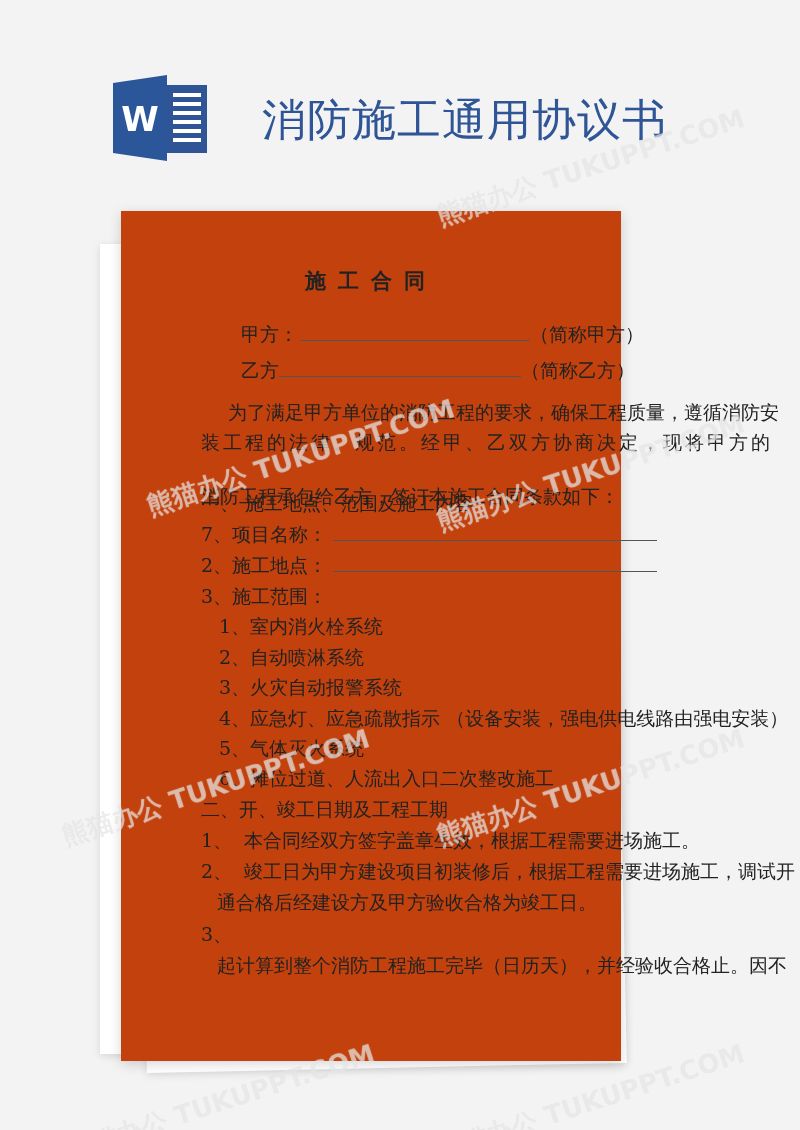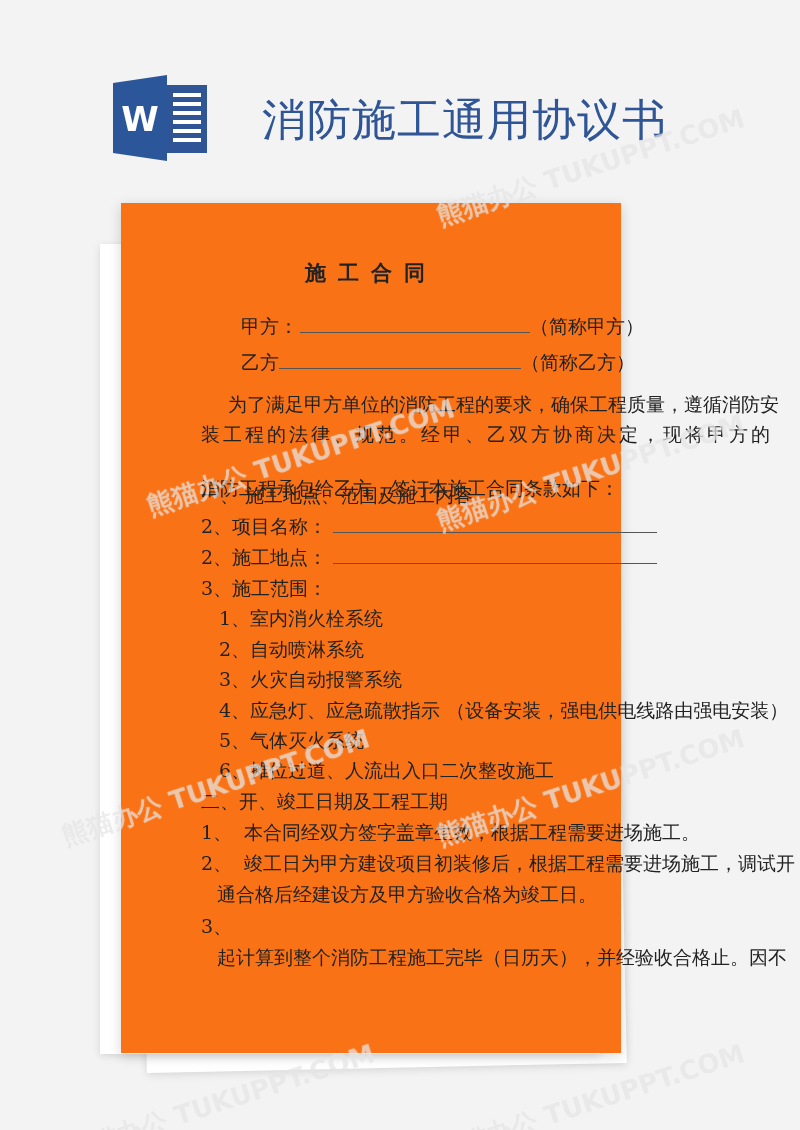--- a/index.html
+++ b/index.html
@@ -31,22 +31,22 @@
       text-shadow: 0 0 1px rgba(255,255,255,0.6);
     }
     
     .page-back {
       position: absolute; background: #fff;
       box-shadow: 0 2px 8px rgba(0,0,0,0.12);
     }
     .page-back-1 { left: 100px; top: 244px; width: 500px; height: 810px; }
     .page-back-2 { left: 138px; top: 222px; width: 480px; height: 846px; transform: rotate(-1.2deg); }
     .page-main {
-      position: absolute; left: 121px; top: 203px; width: 500px; height: 850px;
-      background: #f97316; box-shadow: 0 3px 12px rgba(0,0,0,0.16); z-index: 2;
+      position: absolute; left: 121px; top: 211px; width: 500px; height: 850px;
+      background: #c2410c; box-shadow: 0 3px 12px rgba(0,0,0,0.16); z-index: 2;
       color: #222;
     }
     .doc-title {
       position: absolute; left: 0; top: 56px; width: 100%; text-align: center;
       font-size: 21px; font-weight: bold; letter-spacing: 12px;
     }
     .line { position: absolute; font-size: 19px; white-space: nowrap; line-height: 18px; }
     .ul { display: inline-block; border-bottom: 1px solid #555; height: 14px; vertical-align: baseline; }
     .justify { text-align: justify; text-align-last: justify; }
   </style>
@@ -85,21 +85,21 @@
 
   <div class="line" style="left:80px; top:192px; width:332px;">
     <span style="display:inline-block; width:27px;"></span><span>为了满足甲方单位的消防工程的要求，确保工程质量，遵循消防安</span>
   </div>
   <div class="line justify" style="left:80px; top:222px; width:332px; letter-spacing:3px;">装工程的法律、规范。经甲、乙双方协商决定，现将甲方的</div>
   <div class="line" style="left:80px; top:252px;margin-top:24px;">消防工程承包给乙方，签订本施工合同条款如下：</div>
 
   <div class="line" style="left:80px; top:283px;">一、  施工地点、范围及施工内容</div>
 
   <div class="line" style="left:80px; top:314px;">
-    <span>2、项目名称：</span><span class="ul" style="width:324px; margin-left:6px;"></span>
+    <span>7、项目名称：</span><span class="ul" style="width:324px; margin-left:6px;"></span>
   </div>
   <div class="line" style="left:80px; top:345px;">
     <span>2、施工地点：</span><span class="ul" style="width:324px; margin-left:6px;"></span>
   </div>
   <div class="line" style="left:80px; top:376px;text-align:center;">3、施工范围：</div>
 
   <div class="line" style="left:98px; top:406px;">1、室内消火栓系统</div>
   <div class="line" style="left:98px; top:437px;">2、自动喷淋系统</div>
   <div class="line" style="left:98px; top:467px;">3、火灾自动报警系统</div>
   <div class="line" style="left:98px; top:498px;">4、应急灯、应急疏散指示 （设备安装，强电供电线路由强电安装）</div>

